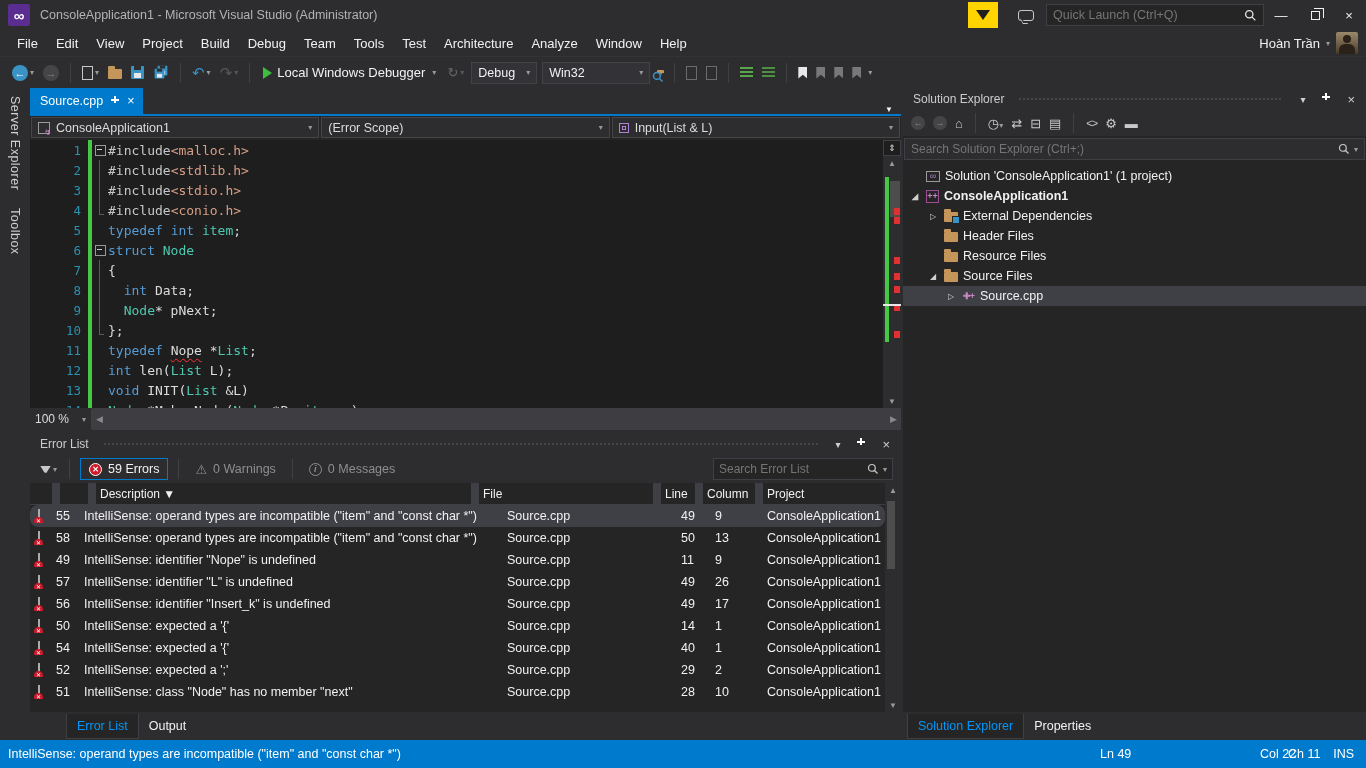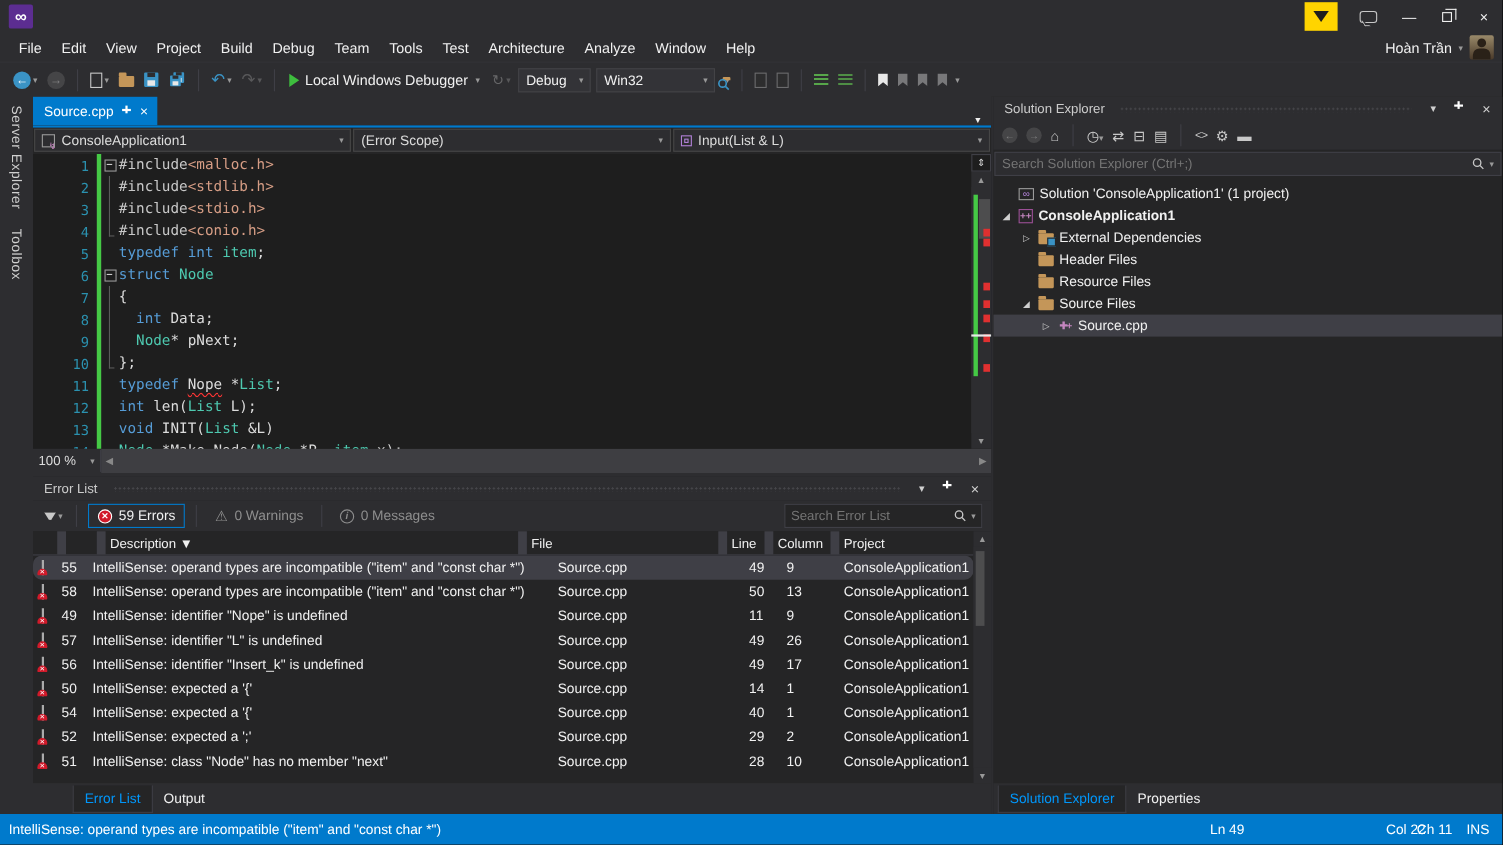--- a/index.html
+++ b/index.html
@@ -156,25 +156,33 @@
   .sb-msg { padding-left:8px; }
   .sb-seg { position:absolute; top:0; height:100%; display:flex; align-items:center; }
 </style>
 </head>
 <body>
 
 <div id="root">
 
   <div class="titlebar">
     <div class="vslogo">∞</div>
+    <div class="wtitle">ConsoleApplication1 - Microsoft Visual Studio (Administrator)</div>
     <div class="tb-right">
       <div class="flagbtn">
           <div class="tri"></div>
         </div>
       <div class="bubble"></div>
+      <div class="qlbox">
+        <input placeholder="Quick Launch (Ctrl+Q)" style="">
+        <svg class="mag" width="13" height="13" viewBox="0 0 16 16">
+            <circle cx="6.5" cy="6.5" r="4.5" fill="none" stroke="#E8E8E8" stroke-width="1.6"></circle>
+            <line x1="10" y1="10" x2="14" y2="14" stroke="#E8E8E8" stroke-width="1.6"></line>
+          </svg>
+      </div>
       <div class="winbtn">—</div>
       <div class="winbtn">
           <span class="restore-glyph"></span>
         </div>
       <div class="winbtn">×</div>
     </div>
   </div>
 
   <div class="menubar">
     <div id="menu-items" style="display:flex">

